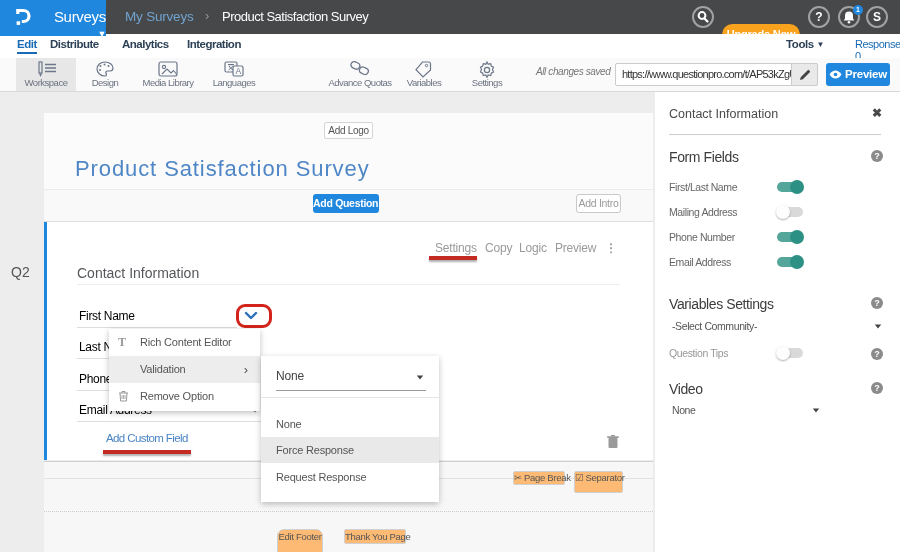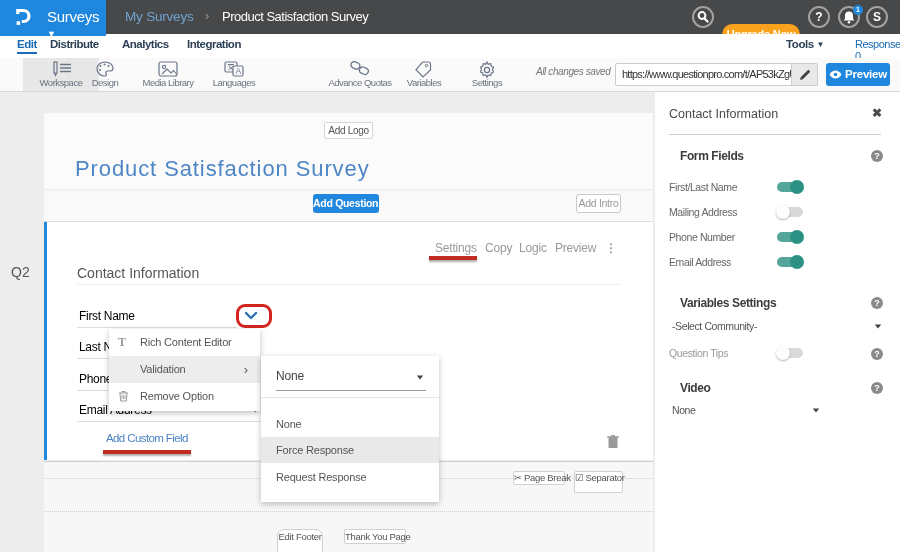--- a/index.html
+++ b/index.html
@@ -2,21 +2,21 @@
 <html><head>
 <meta charset="utf-8">
 <style>
   * { margin:0; padding:0; box-sizing:border-box; }
   html,body { width:900px; height:552px; overflow:hidden; }
   body { font-family:"Liberation Sans", sans-serif; background:#ededed; position:relative; }
 
   
   #topbar { position:absolute; left:0; top:0; width:900px; height:34px; background:#464849; }
   #logobox { position:absolute; left:0; top:0; width:106px; height:36px; background:#1f87dd; z-index:5; }
-  #surveys { position:absolute; left:47px; top:8px; color:#fff; font-size:15px; letter-spacing:-0.3px; }
+  #surveys { position:absolute; left:47px; top:8px; color:#fff; font-size:15px; letter-spacing:-0.3px;text-align:right; }
   #crumb1 { position:absolute; left:125px; top:9px; color:#71a3cf; font-size:13.5px; letter-spacing:-0.2px; }
   #crumbgt { position:absolute; left:205px; top:8px; color:#9a9a9a; font-size:13px; }
   #crumb2 { position:absolute; left:222px; top:9px; color:#fdfdfd; font-size:13px; letter-spacing:-0.5px; }
   .topcircle { position:absolute; top:6px; width:22px; height:22px; border:2px solid #a2a2a2; border-radius:50%; color:#fff; text-align:center; font-weight:bold; font-size:12px; line-height:18px; }
   #upgrade { position:absolute; left:722px; top:24px; width:78px; height:21px; background:#f9a21d; border-radius:11px; color:#fff; font-size:11px; font-weight:bold; text-align:center; line-height:21px; letter-spacing:-0.2px; }
 
   
   #tabs { position:absolute; left:0; top:34px; width:900px; height:24px; background:#fff; }
   .tab { position:absolute; top:4px; font-size:11.5px; font-weight:bold; color:#2d4156; letter-spacing:-0.5px; }
   #tab-edit { left:17px; color:#1a6bb5; border-bottom:2px solid #1a6bb5; padding-bottom:2px; }
@@ -69,32 +69,32 @@
   #sm-sep { position:absolute; left:0; top:41px; width:178px; height:1px; background:#e5e5e5; }
   .smitem { position:absolute; left:0; width:178px; height:22px; font-size:11px; color:#555; padding-left:15px; line-height:22px; letter-spacing:-0.2px; }
   #sm-force { background:#e9e9e9; height:26px; line-height:26px; }
 
   #trash2 { position:absolute; left:607px; top:435px; }
 
   
   #bottom { position:absolute; left:44px; top:461px; width:609px; height:91px; background:#f7f7f7; border-top:1px solid #d0d0d0; }
   #bline { position:absolute; left:44px; top:478px; width:609px; height:1px; background:#e2e2e2; }
   #dotline { position:absolute; left:44px; top:511px; width:609px; border-top:1px dotted #ccc; }
-  .bbtn { position:absolute; background:#ffffff; border:1px solid #d0d0d0; border-radius:2px; font-size:9.5px; color:#555; text-align:center; white-space:nowrap; letter-spacing:-0.3px; }
+  .bbtn { position:absolute; background:#fdba74; border:1px solid #d0d0d0; border-radius:2px; font-size:9.5px; color:#555; text-align:center; white-space:nowrap; letter-spacing:-0.3px; }
   #pagebreak { left:513px; top:471px; width:52px; height:14px; line-height:12px; }
   #separator { left:574px; top:471px; width:49px; height:22px; line-height:12px; }
   #editfooter { left:277px; top:529px; width:46px; height:33px; line-height:13px;border-radius:7px; }
   #thankyou { left:344px; top:529px; width:62px; height:15px; line-height:13px; }
 
   
   #panel { position:absolute; left:655px; top:92px; width:245px; height:460px; background:#fff; }
   #ptitle { position:absolute; left:14px; top:15px; font-size:12.5px; color:#4a4a4a; }
   #px { position:absolute; left:217px; top:14px; color:#4a4a4a; font-weight:bold; font-size:12px; }
   #pline { position:absolute; left:14px; top:42px; width:212px; height:1px; background:#ccc; }
-  .psec { position:absolute; left:25px; font-size:12px; font-weight:bold; color:#3c3c3c; letter-spacing:-0.4px; }
+  .psec { position:absolute; left:14px; font-size:14px; font-weight:normal; color:#3c3c3c; letter-spacing:-0.4px; }
   .plbl { position:absolute; left:14px; font-size:10.5px; color:#666; letter-spacing:-0.4px; }
   .qmark { position:absolute; left:216px; width:12px; height:12px; border-radius:50%; background:#8a8a8a; color:#fff; font-size:9px; font-weight:bold; text-align:center; line-height:12px; }
   .toggle { position:absolute; left:122px; width:26px; height:10px; border-radius:5px; }
   .toggle .knob { position:absolute; top:-2px; width:14px; height:14px; border-radius:50%; }
   .ton { background:#55a69a; }
   .ton .knob { right:-1px; background:#2c9085; }
   .toff { background:#d9d9d9; }
   .toff .knob { left:-1px; background:#fdfdfd; box-shadow:0 1px 2px rgba(0,0,0,.3); }
   .caret { position:absolute; width:0; height:0; border-left:4px solid transparent; border-right:4px solid transparent; border-top:5px solid #444; }
 </style>
@@ -132,21 +132,21 @@
 <div id="tabs">
   <div class="tab" id="tab-edit">Edit</div>
   <div class="tab" style="left:50px">Distribute</div>
   <div class="tab" style="left:122px">Analytics</div>
   <div class="tab" style="left:187px">Integration</div>
   <div id="tools">Tools <span style="font-size:8px;position:relative;top:-1px">▼</span></div>
   <div id="responses">Responses: 0</div>
 </div>
 
 <div id="toolbar">
-  <div class="tool" id="tool-workspace" style="left:23px; width:76px">
+  <div class="tool" id="tool-workspace" style="left:16px; width:60px">
     <svg width="24" height="17" viewBox="0 0 24 17">
       <rect x="5" y="1" width="3" height="11" fill="none" stroke="#6b7689" stroke-width="1.2"></rect>
       <path d="M5 12.5 l1.5 3.5 1.5 -3.5 z" fill="#6b7689"></path>
       <line x1="11" y1="3.5" x2="22" y2="3.5" stroke="#6b7689" stroke-width="1.5"></line>
       <line x1="11" y1="7" x2="22" y2="7" stroke="#6b7689" stroke-width="1.5"></line>
       <line x1="11" y1="10.5" x2="22" y2="10.5" stroke="#6b7689" stroke-width="1.5"></line>
     </svg>
     <div class="lbl">Workspace</div>
   </div>
   <div class="tool" style="left:75px; width:60px">

